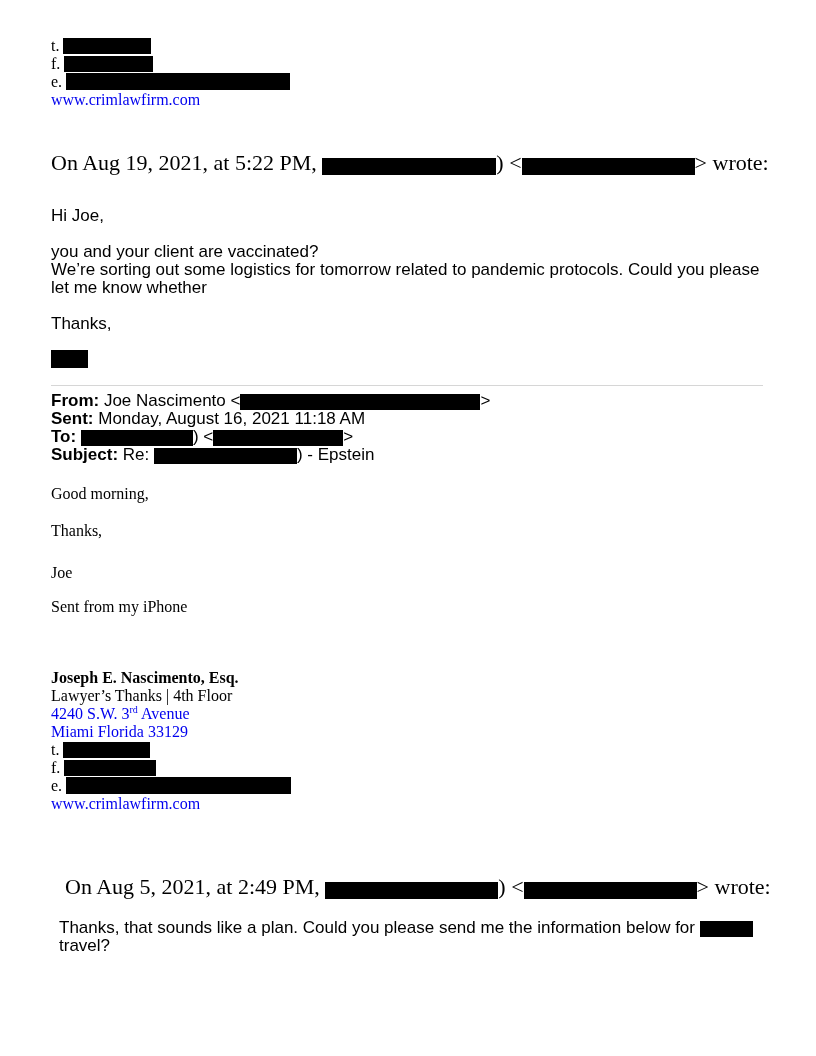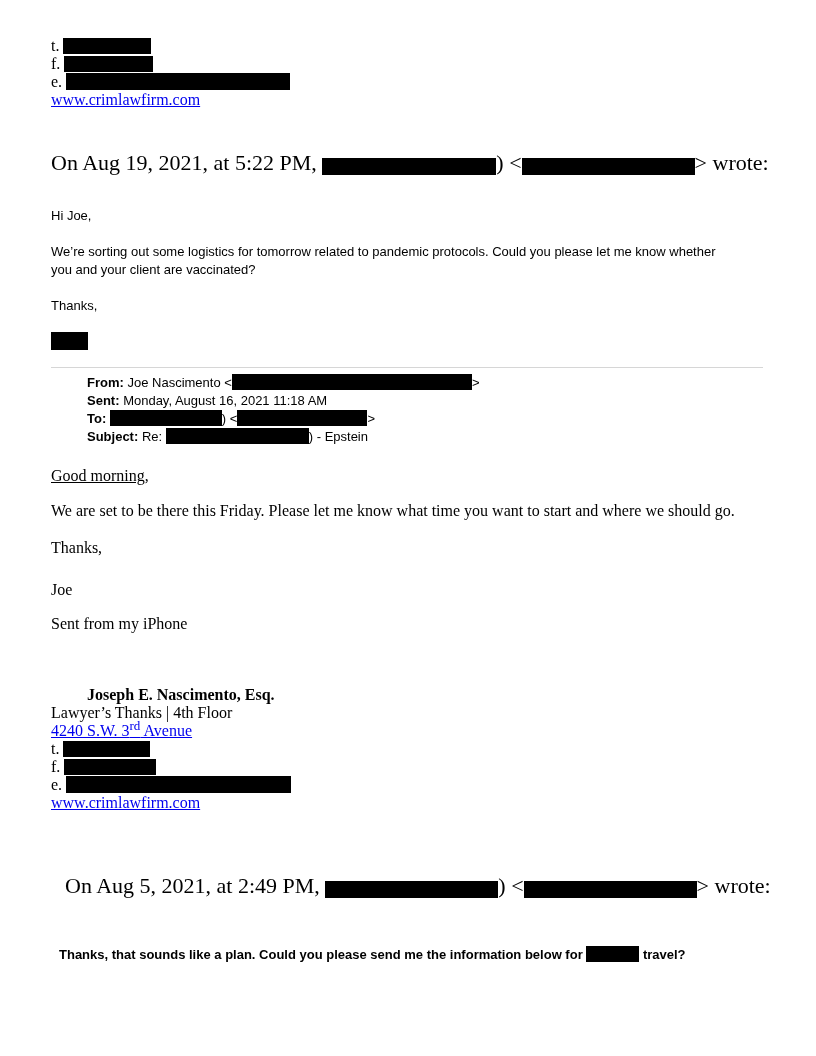--- a/index.html
+++ b/index.html
@@ -5,84 +5,84 @@
   * { margin:0; padding:0; box-sizing:border-box; }
   html, body { background:#ffffff; }
   body {
     width:816px; height:1056px; overflow:hidden;
     color:var(--color-text, #000);
     font-family:"Liberation Serif", serif;
   }
   .page { padding:37px 49px 0 51px; }
   .serif { font-family:"Liberation Serif", serif; font-size:16px; line-height:18px; }
   .qh    { font-family:"Liberation Serif", serif; font-size:22px; line-height:20px; white-space:nowrap; }
-  .sans  { font-family:"Liberation Sans", sans-serif; font-size:13px; line-height:18px; }
+  .sans  { font-family:"Liberation Sans", sans-serif; font-size:17px; line-height:18px; }
   .hdr   { white-space:nowrap; }
-  .b { font-weight:bold;margin-left:36px; }
+  .b { font-weight:bold; }
   .r { display:inline-block; background:var(--color-redaction, #000); vertical-align:text-bottom; }
-  a.link { color:var(--color-link, #0000EE); text-decoration:underline; cursor:pointer; }
-  sup { font-size:13px; line-height:0; }
+  a.link { color:var(--color-link, #0000EE); cursor:pointer; }
+  sup { font-size:10px; line-height:0; }
   hr.div { border:none; border-top:1px solid var(--color-divider, #d6d6d6); width:712px; margin:17px 0 6px 0; }
   .para { max-width:714px; }
   
   .m-quote1   { margin-top:44px; }
   .m-greet1   { margin-top:32px; }
   .m-body1    { margin-top:18px; }
   .m-close1   { margin-top:18px; }
   .m-namebar  { margin-top:17px; height:18px; }
-  .m-goodmorn { margin-top:20px; line-height:20px;text-decoration:underline; }
+  .m-goodmorn { margin-top:20px; line-height:20px; }
   .m-body2    { margin-top:15px; line-height:20px; }
   .m-close2   { margin-top:17px; line-height:20px; }
   .m-joe      { margin-top:22px; line-height:20px; }
   .m-iphone   { margin-top:14px; line-height:20px; }
   .m-sig      { margin-top:52px; }
   .m-quote2   { margin-top:64px; margin-left:14px; }
-  .m-body3    { margin-top:48px; margin-left:8px;font-weight:bold; }
+  .m-body3    { margin-top:20px; margin-left:8px; }
 </style>
 </head>
 <body>
 
 <div class="page">
 
   <div>
     <div class="serif"><span>t. </span><span class="r" style="width:88px;height:16px"></span></div>
     <div class="serif"><span>f. </span><span class="r" style="width:89px;height:16px"></span></div>
     <div class="serif"><span>e. </span><span class="r" style="width:224px;height:17px"></span></div>
     <div class="serif"><a class="link">www.crimlawfirm.com</a></div>
   </div>
 
   <div class="qh m-quote1"><span>On Aug 19, 2021, at 5:22 PM, </span><span class="r" style="width:174px;height:17px"></span><span>) &lt;</span><span class="r" style="width:173px;height:17px"></span><span>&gt; wrote:</span></div>
 
   <div class="sans m-greet1">Hi Joe,</div>
   <div class="sans m-body1 para">
+    <div>you and your client are vaccinated?</div>
     <div>We’re sorting out some logistics for tomorrow related to pandemic protocols. Could you please let me know whether</div>
-    <div>you and your client are vaccinated?</div>
   </div>
   <div class="sans m-close1">Thanks,</div>
   <div class="m-namebar"><span class="r" style="width:37px;height:18px"></span></div>
 
   <hr class="div">
 
   <div>
     <div class="sans hdr"><span class="b">From: </span><span>Joe Nascimento &lt;</span><span class="r" style="width:240px;height:16px"></span><span>&gt;</span></div>
     <div class="sans hdr"><span class="b">Sent: </span><span>Monday, August 16, 2021 11:18 AM</span></div>
     <div class="sans hdr"><span class="b">To: </span><span class="r" style="width:112px;height:16px"></span><span>) &lt;</span><span class="r" style="width:130px;height:16px"></span><span>&gt;</span></div>
     <div class="sans hdr"><span class="b">Subject: </span><span>Re: </span><span class="r" style="width:143px;height:16px"></span><span>) - Epstein</span></div>
   </div>
 
   <div class="serif m-goodmorn">Good morning,</div>
-  <div class="serif m-body2 para">We are set to be there this Friday. Please let me know what time you want to start and where we should go.</div>
   <div class="serif m-close2">Thanks,</div>
   <div class="serif m-joe">Joe</div>
   <div class="serif m-iphone">Sent from my iPhone</div>
 
   <div class="m-sig">
     <div class="serif b">Joseph E. Nascimento, Esq.</div>
     <div class="serif">Lawyer’s Thanks | 4th Floor</div>
     <div class="serif"><a class="link"><span>4240 S.W. 3</span><sup>rd</sup><span> Avenue</span></a></div>
+    <div class="serif"><a class="link">Miami Florida 33129</a></div>
     <div class="serif"><span>t. </span><span class="r" style="width:87px;height:16px"></span></div>
     <div class="serif"><span>f. </span><span class="r" style="width:92px;height:16px"></span></div>
     <div class="serif"><span>e. </span><span class="r" style="width:225px;height:17px"></span></div>
     <div class="serif"><a class="link">www.crimlawfirm.com</a></div>
   </div>
 
   <div class="qh m-quote2"><span>On Aug 5, 2021, at 2:49 PM, </span><span class="r" style="width:173px;height:17px"></span><span>) &lt;</span><span class="r" style="width:173px;height:17px"></span><span>&gt; wrote:</span></div>
 
   <div class="sans m-body3"><span>Thanks, that sounds like a plan. Could you please send me the information below for </span><span class="r" style="width:53px;height:16px"></span><span> travel?</span></div>
 

